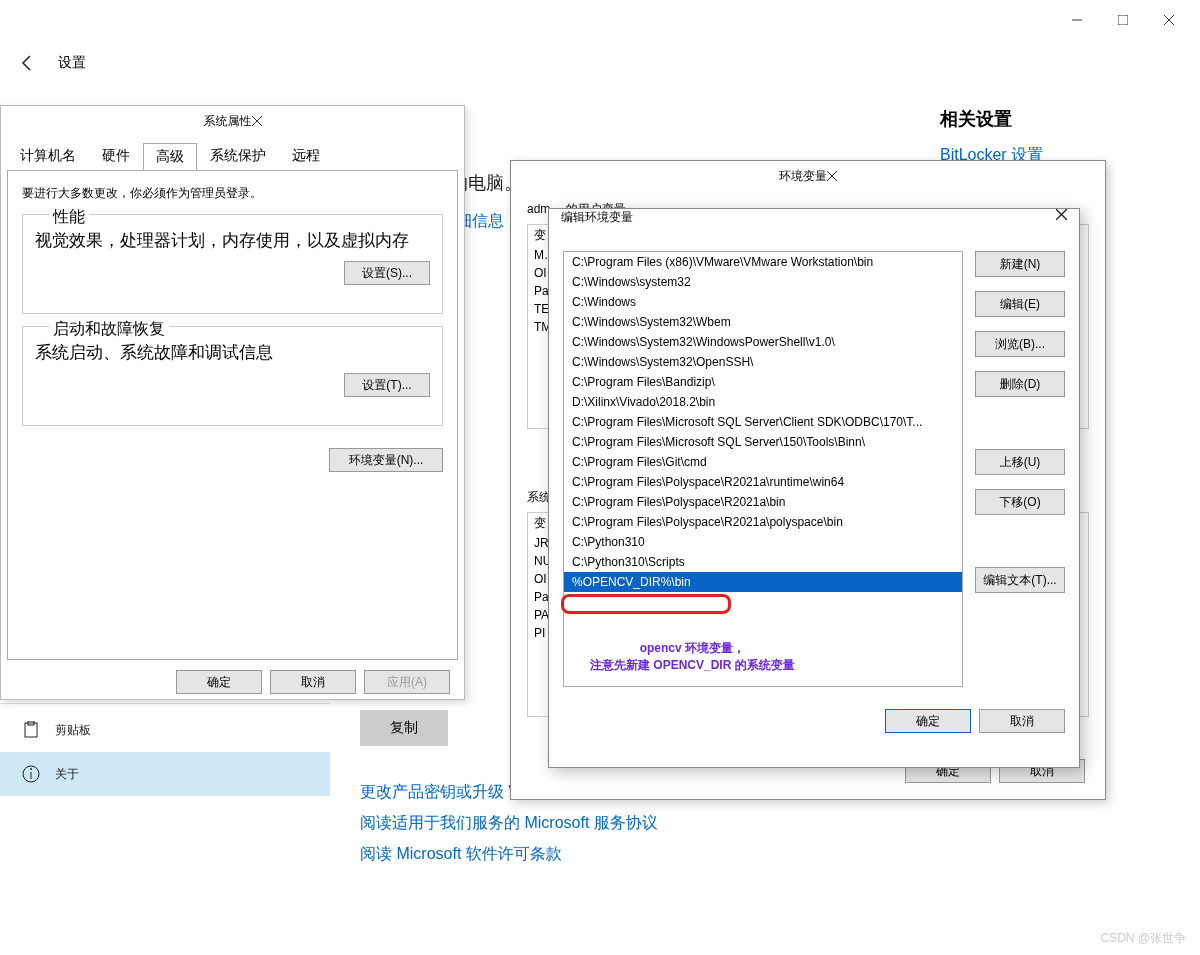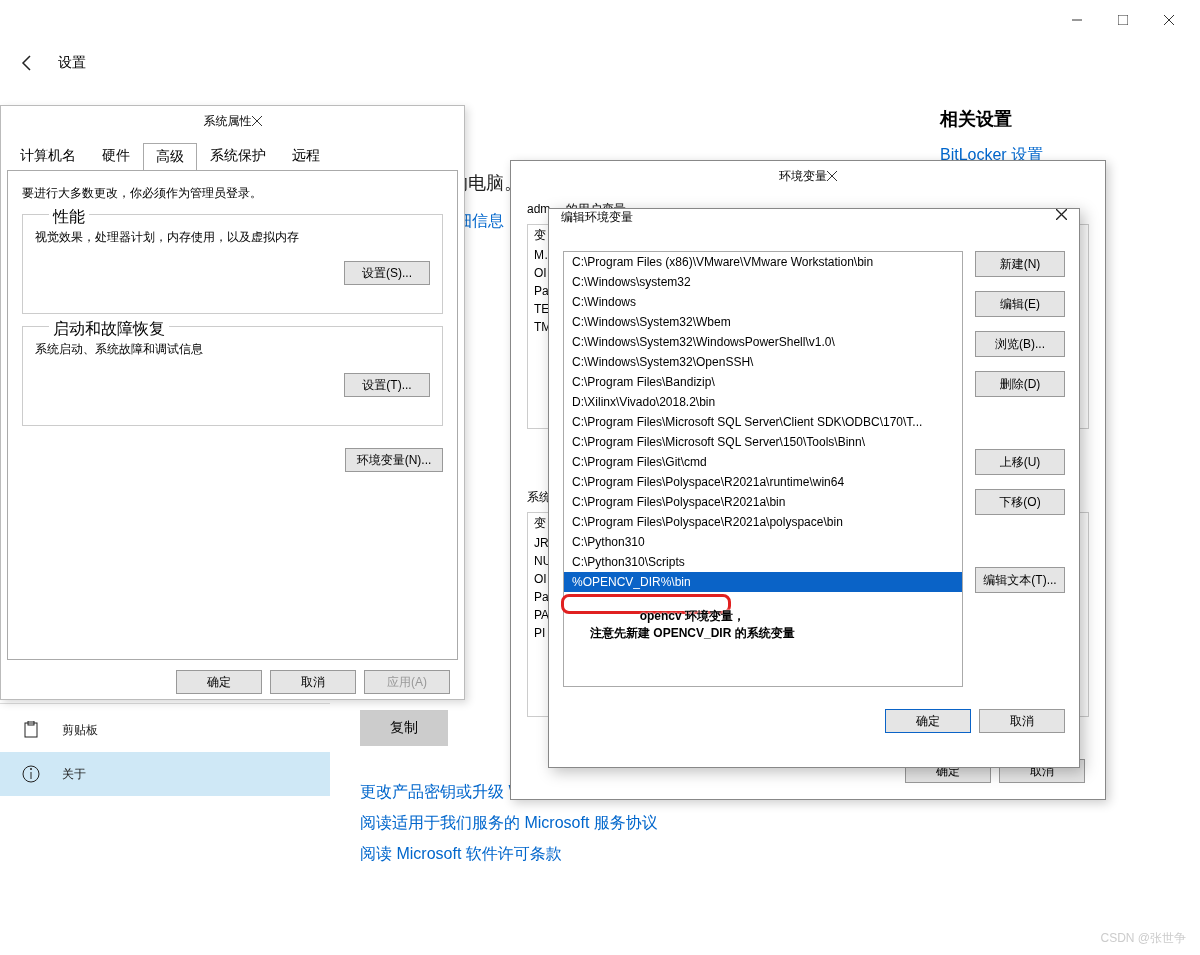--- a/index.html
+++ b/index.html
@@ -6,21 +6,21 @@
 body { width:1200px; height:955px; background:#fff; position:relative; overflow:hidden; color:#000; }
 
 
 .settings-win { position:absolute; left:0; top:0; right:0; bottom:0; background:#fff; }
 .settings-titlebar { height:40px; display:flex; align-items:center; justify-content:flex-end; padding-right:8px; }
 .win-btn { width:46px; height:32px; display:flex; align-items:center; justify-content:center; color:#222; }
 svg { display:block; }
 .settings-topbar { height:45px; display:flex; align-items:center; padding-left:18px; gap:22px; font-size:14px; }
 .settings-body { display:flex; }
 .settings-side { width:330px; padding:30px 0 0 18px; }
-.side-row { display:flex; align-items:center; gap:22px; height:44px; font-size:14px; color:#222; padding-left:4px;}
+.side-row { display:flex; align-items:center; gap:15px; height:44px; font-size:14px; color:#222; padding-left:4px;}
 .side-row.active { background:#cfe8f6; margin-left:-18px; padding-left:22px; }
 .side-row svg { width:18px; height:18px; }
 .side-sep { border-top:1px solid #ddd; margin:4px 0 4px -18px; }
 .settings-main { flex:1; padding:22px 30px; font-size:14px; }
 .settings-main h1 { font-size:28px; font-weight:600; margin-bottom:20px; }
 .sub-h { font-size:18px; font-weight:600; margin:24px 0 14px; }
 .kv { font-size:14px; line-height:2; color:#222; }
 .link { color:#0066cc; font-size:16px; display:block; margin:10px 0; }
 .copy-btn { width:88px; height:36px; background:#ccc; border:none; margin:14px 0 26px; font-size:14px; }
 .right-pane { position:absolute; right:30px; top:95px; width:230px; font-size:14px; }
@@ -28,21 +28,21 @@
 
 
 .sysprop { position:absolute; left:0; top:105px; width:465px; height:595px; background:#fff; border:1px solid #bbb; box-shadow:3px 3px 8px rgba(0,0,0,.15); }
 .dlg-title { height:30px; display:flex; align-items:center; justify-content:center; padding:0 26px; font-size:12px; }
 .tabs { display:flex; padding:6px 6px 0 6px; }
 .tab { padding:4px 12px; border:1px solid transparent; font-size:14px; cursor:pointer; }
 .tab.active { border:1px solid #aaa; border-bottom-color:#fff; background:#fff; position:relative; top:1px; }
 .tabbody { border:1px solid #aaa; margin:0 6px; padding:14px 14px; height:490px; position:relative; font-size:12px; }
 .group { border:1px solid #ccc; margin:12px 0; padding:10px 12px 14px; position:relative; }
 .group-title { position:absolute; top:-8px; left:10px; background:#fff; padding:0 4px; font-size:16px;margin-left:16px; }
-.group-text { font-size:12px; margin:4px 0 18px; }
+.group-text { font-size:17px; margin:4px 0 18px; }
 .dlg-btn { width:86px; height:24px; border:1px solid #999; background:#e5e5e5; font-size:12px; cursor:pointer; }
 .dlg-btn:disabled { color:#999; }
 .btn-row { display:flex; gap:8px; justify-content:flex-end; padding:10px 14px; }
 .group .dlg-btn { position:absolute; right:12px; bottom:28px; }
 
 
 .envpar { position:absolute; left:510px; top:160px; width:596px; height:640px; background:#fff; border:1px solid #888; box-shadow:3px 3px 10px rgba(0,0,0,.2); }
 .envpar .dlg-title { font-size:12px; }
 .env-section { margin:10px 16px; }
 .env-box { border:1px solid #ccc; height:205px; margin-top:6px; overflow:hidden; }
@@ -55,21 +55,21 @@
 .edit-body { display:flex; padding:12px 14px; gap:12px; height:460px; }
 .path-list { flex:1; border:1px solid #aaa; overflow-y:auto; overflow-x:hidden; }
 .path-item { padding:3px 8px; font-size:12px; white-space:nowrap; overflow:hidden; text-overflow:ellipsis; cursor:pointer; }
 .path-item.sel { background:#0a63c7; color:#fff; }
 .side-btns { width:90px; display:flex; flex-direction:column; gap:14px; }
 .side-btns .dlg-btn { width:90px; height:26px; }
 .gap { height:24px; }
 
 
 .anno-box { position:absolute; left:561px; top:594px; width:170px; height:20px; border:3px solid #e02020; border-radius:8px; pointer-events:none; }
-.anno-text { position:absolute; left:590px; top:608px; font-size:20px; font-weight:700; color:#000000; text-shadow:0 0 2px #fff,0 0 2px #fff; line-height:1.4; white-space:nowrap; }
+.anno-text { position:absolute; left:590px; top:640px; font-size:20px; font-weight:700; color:#6d28d9; text-shadow:0 0 2px #fff,0 0 2px #fff; line-height:1.4; white-space:nowrap; }
 
 .watermark { position:absolute; right:14px; bottom:8px; font-size:12px; color:#ccc; }
 </style>
 </head>
 <body>
 
 <div class="settings-win">
   <div class="settings-titlebar">
     <div class="win-btn">
         <svg width="10" height="10">
@@ -170,21 +170,21 @@
       <div class="group-title">性能</div>
       <div class="group-text">视觉效果，处理器计划，内存使用，以及虚拟内存</div>
       <button class="dlg-btn">设置(S)...</button>
     </div>
     <div class="group" style="height:100px;">
       <div class="group-title">启动和故障恢复</div>
       <div class="group-text">系统启动、系统故障和调试信息</div>
       <button class="dlg-btn">设置(T)...</button>
     </div>
     <div style="text-align:right; margin-top:22px;">
-      <button class="dlg-btn" style="width:98px;">环境变量(N)...</button>
+      <button class="dlg-btn" style="width:114px;">环境变量(N)...</button>
     </div>
   </div>
   <div class="btn-row">
     <button class="dlg-btn">确定</button>
     <button class="dlg-btn">取消</button>
     <button class="dlg-btn" disabled="">应用(A)</button>
   </div>
 </div>
 
 <div class="envpar">

